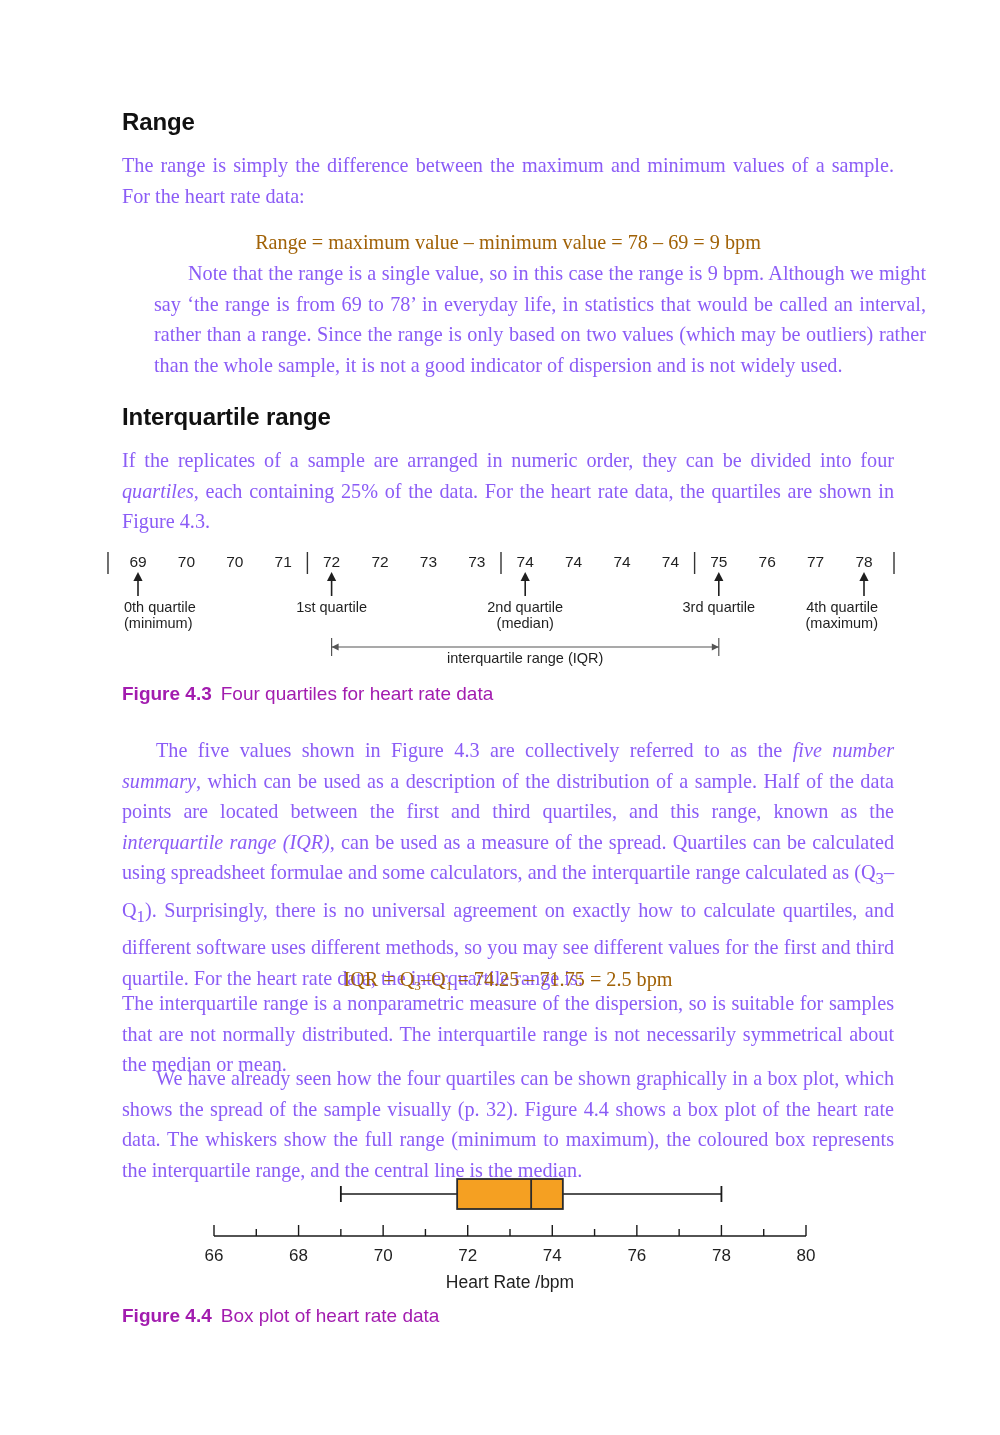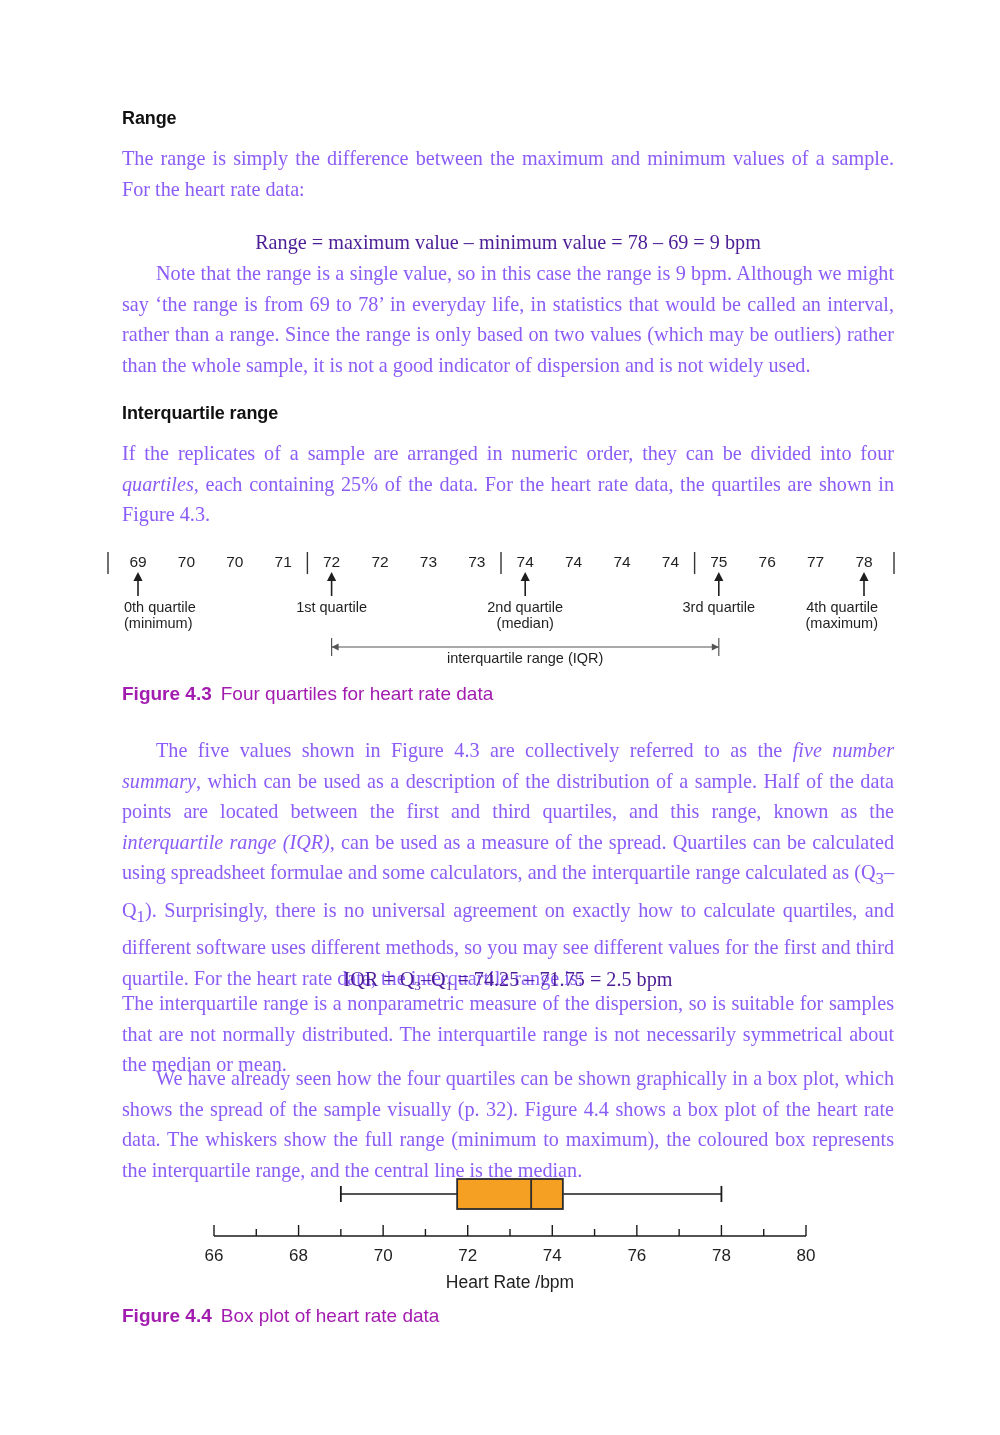--- a/index.html
+++ b/index.html
@@ -45,21 +45,21 @@
   
   .col {
     position: absolute;
     left: 122px;
     width: 772px;
   }
 
   h2.section-head {
     font-family: "Liberation Sans", "DejaVu Sans", sans-serif;
     font-weight: bold;
-    font-size: 18px;
+    font-size: 24px;
     color: #111;
     margin: 0 0 14px 0;
     letter-spacing: -0.1px;
   }
 
   p.body {
     font-size: 20.2px;
     line-height: 30.5px;
     margin: 0 0 0 0;
     text-align: justify;
@@ -67,21 +67,21 @@
     color: #8b5cf6;
     hyphens: none;
   }
   p.body.indent { text-indent: 34px; }
 
   .equation {
     font-size: 20.2px;
     line-height: 30px;
     text-align: center;
     margin: 19px 0 19px 0;
-    color: #4c1d95;
+    color: #a16207;
   }
   .equation sub {
     font-size: 0.66em;
     vertical-align: -0.28em;
   }
 
   em { font-style: italic; }
 
   
   .fig43-wrap {
@@ -124,21 +124,21 @@
 
   <div class="col" style="top:108px;">
     <h2 class="section-head">Range</h2>
     <p class="body">The range is simply the difference between the maximum and minimum values of a sample. For the heart rate data:</p>
   </div>
 
   <div class="col" style="top:208px;">
     <div class="equation">Range = maximum value – minimum value = 78 – 69 = 9 bpm</div>
   </div>
 
-  <div class="col" style="top:258px;">
+  <div class="col" style="top:258px;margin-left:32px;">
     <p class="body indent">Note that the range is a single value, so in this case the range is 9 bpm. Although we might say ‘the range is from 69 to 78’ in everyday life, in statistics that would be called an interval, rather than a range. Since the range is only based on two values (which may be outliers) rather than the whole sample, it is not a good indicator of dispersion and is not widely used.</p>
   </div>
 
   <div class="col" style="top:403px;">
     <h2 class="section-head">Interquartile range</h2>
     <p class="body"><span>If the replicates of a sample are arranged in numeric order, they can be divided into four </span><em>quartiles</em><span>, each containing 25% of the data. For the heart rate data, the quartiles are shown in Figure 4.3.</span></p>
   </div>
 
   <div class="fig43-wrap">
     <svg id="fig43" width="772" height="122" viewBox="0 0 772 122">

